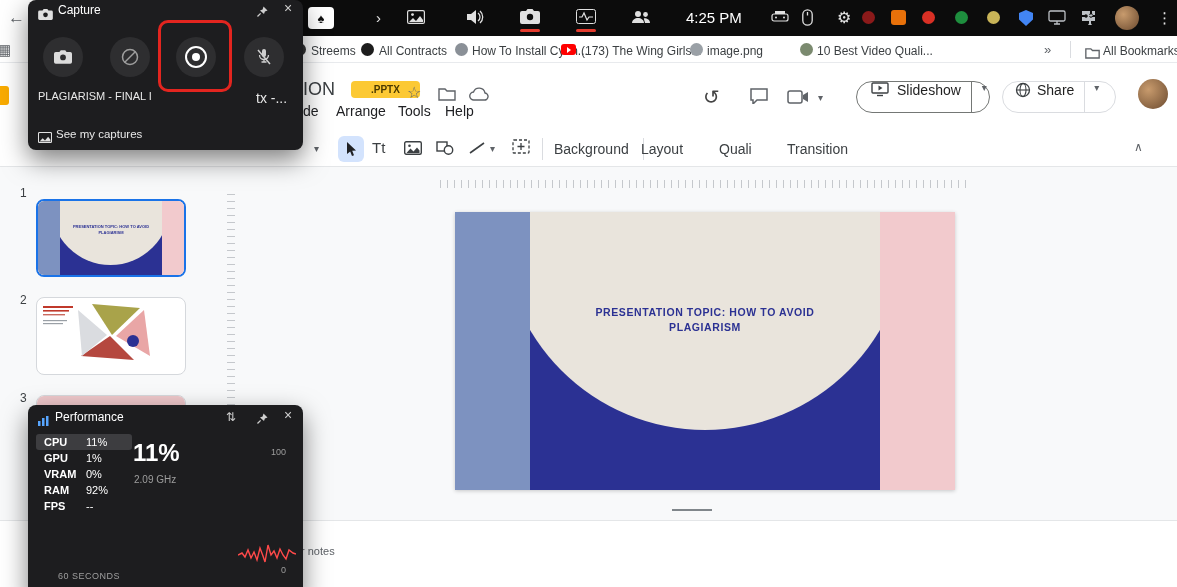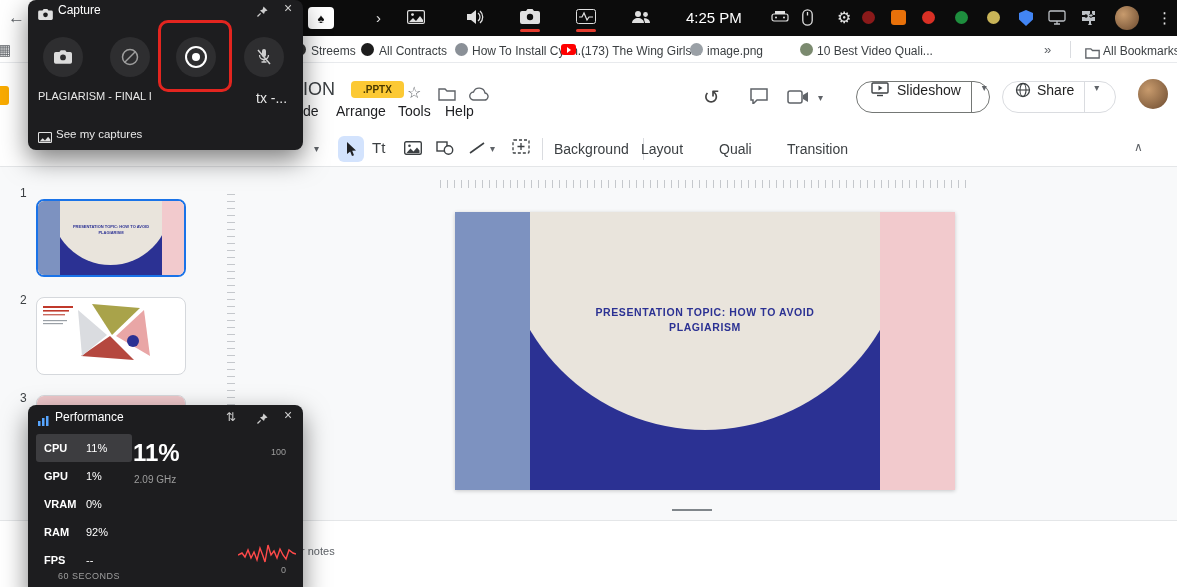--- a/index.html
+++ b/index.html
@@ -11,30 +11,30 @@
   
   .stripbg{background:#0c0c0c}
   .glyph{color:#e3e3e3}
   .redline{background:#e33b2e;height:3px;border-radius:2px}
   .widget{background:#1d1d1f;border-radius:8px;box-shadow:0 10px 26px rgba(0,0,0,.5);color:#fff;z-index:40}
   .wbtn{width:40px;height:40px;border-radius:50%;background:#2e2e30;display:flex;align-items:center;justify-content:center}
   .tooltip{background:#2c2c2e;border-radius:4px;box-shadow:0 6px 16px rgba(0,0,0,.65);z-index:5}
   .annotation{border:3px solid #e3251f;border-radius:10px;z-index:60}
   .wk{display:inline-grid;grid-template-columns:4px 4px;grid-gap:1px;margin-right:4px}
   .wk i{width:4px;height:4px;background:#cfcfcf;display:block}
-  .prow{display:flex;align-items:center;height:28px;font-size:11px;padding:0 8px;color:#fff}
+  .prow{display:flex;align-items:center;height:16px;font-size:11px;padding:0 8px;color:#fff}
   .prow .pl{font-weight:bold;width:42px}
   .prow.sel{background:#3d3d40;border-radius:3px}
   
   .bmlabel{font-size:12px;color:#3c4043}
   .menuitem{font-size:14px;color:#202124}
   .tbtn{font-size:14px;color:#3c4043}
   .vsep{width:1px;background:#dadce0}
   .pill{border-radius:16px;background:#fff;display:flex;align-items:flex-start}
-  .badge{background:#fcc934;color:#4a3a00;font-size:10px;font-weight:bold;border-radius:4px;padding:3px 12px}
+  .badge{background:#fcc934;color:#4a3a00;font-size:10px;font-weight:bold;border-radius:4px;padding:3px 20px}
   .caret{font-size:10px;color:#5f6368}
   
   .canvasbg{background:#f8f9fa}
   .hrule{background:repeating-linear-gradient(90deg,#c5c8cc 0 1px,transparent 1px 7px)}
   .vrule{background:repeating-linear-gradient(0deg,#c5c8cc 0 1px,transparent 1px 7px)}
   .thumb{background:#fff;border-radius:8px;overflow:hidden}
   .thumb.sel{border:2px solid #1a73e8}
   .thumb.plain{border:1px solid #d5d8dc}
   .slidenum{font-size:12px;color:#3c4043}
   .slide{background:#e9e4dc;box-shadow:0 1px 4px rgba(0,0,0,.2);overflow:hidden}

